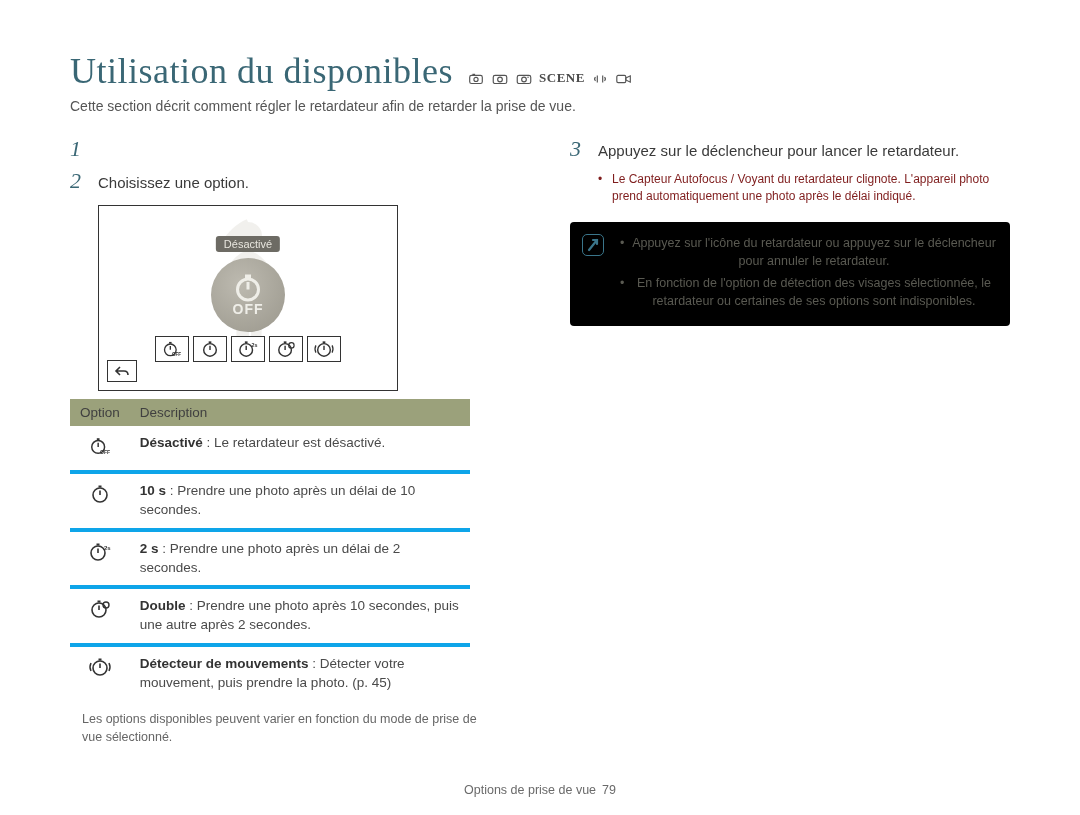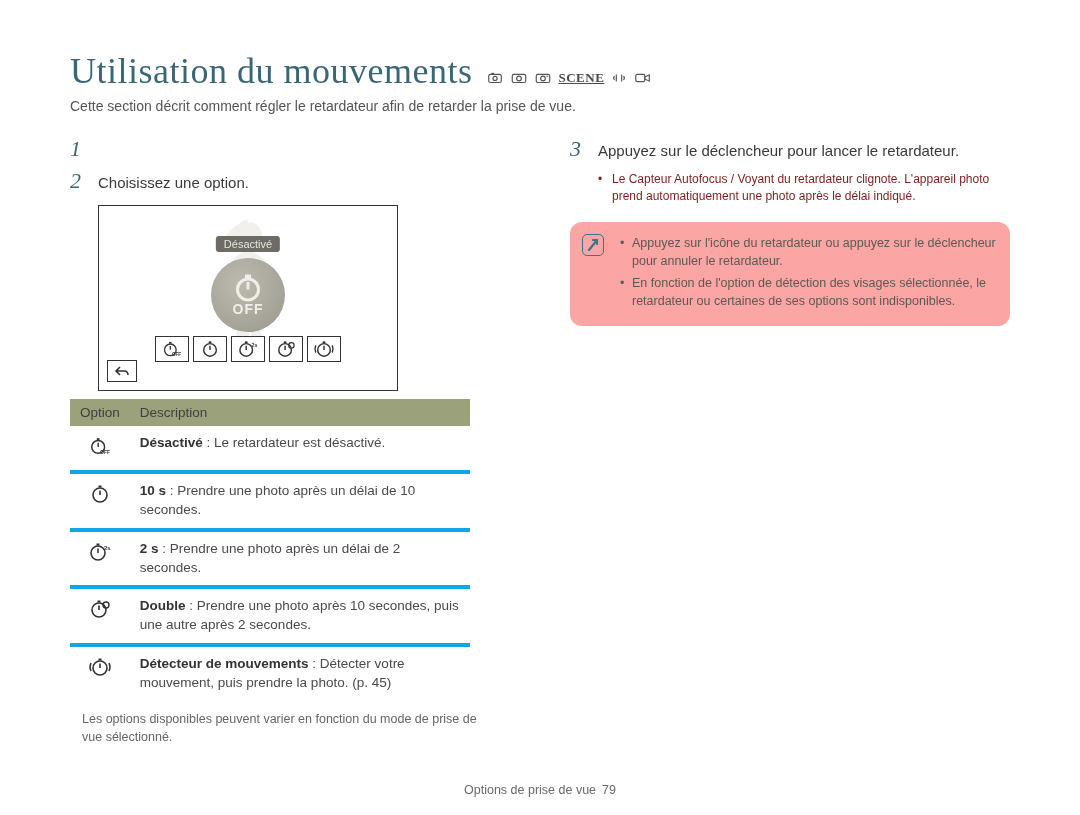--- a/index.html
+++ b/index.html
@@ -13,21 +13,21 @@
     position: relative;
   }
   .title-row { display: flex; align-items: flex-end; gap: 14px; margin-bottom: 6px; }
   .title {
     font-family: "Times New Roman", Georgia, serif;
     font-size: 36px;
     color: #3a6775;
     font-weight: 400;
     letter-spacing: 0.5px;
   }
-  .mode-icons { display: flex; gap: 6px; align-items: center; margin-bottom: 6px; text-decoration: underline; }
+  .mode-icons { display: flex; gap: 6px; align-items: flex-end; margin-bottom: 6px; }
   .mic { width: 18px; height: 14px; display: inline-block; }
   .mic svg { width: 100%; height: 100%; }
   .scene-txt {
     font-family: Georgia, serif;
     font-size: 13px;
     font-weight: bold;
     color: #4a4a4a;
     letter-spacing: 0.5px;
   }
   .intro {
@@ -129,27 +129,28 @@
   .opt-table tr:last-child td { border-bottom: none; }
   .bold { font-weight: bold; color: #333; }
   .footnote {
     margin: 10px 0 0 12px;
     font-size: 12.5px;
     color: #666;
     max-width: 400px;
     line-height: 1.4;
   }
   .tip-box {
-    background: #fca5a5;
-    border-radius: 12px;
+    background: #000000;
+    border-radius: 4px;
     padding: 12px 14px 12px 50px;
     position: relative;
     margin-top: 16px;
     font-size: 12.5px;
     color: #5a5a52;
+    text-align: center;
   }
   .tip-box .tip-icon {
     position: absolute;
     left: 12px; top: 12px;
     width: 22px; height: 22px;
     border: 1.5px solid #3a758a;
     border-radius: 5px;
     color: #3a758a;
     display: flex; align-items: center; justify-content: center;
   }
@@ -173,21 +174,21 @@
   <defs>
     <g id="timer-base">
       <circle cx="10" cy="11" r="7" fill="none" stroke="currentColor" stroke-width="1.6"></circle>
       <rect x="8.5" y="1.5" width="3" height="2" fill="currentColor"></rect>
       <line x1="10" y1="11" x2="10" y2="6.5" stroke="currentColor" stroke-width="1.6"></line>
     </g>
   </defs>
 </svg>
 
 <div class="title-row">
-  <div class="title">Utilisation du mouvements</div>
+  <div class="title">Utilisation du disponibles</div>
   <div class="mode-icons">
     <span class="mic"><svg viewBox="0 0 20 14">
           <rect x="3" y="3" width="14" height="9" rx="2" fill="none" stroke="#555" stroke-width="1.3"></rect>
           <circle cx="10" cy="7.5" r="2.3" fill="none" stroke="#555" stroke-width="1.3"></circle>
           <rect x="6" y="1.2" width="3" height="2" fill="#555"></rect>
         </svg></span>
     <span class="mic"><svg viewBox="0 0 20 14">
           <rect x="2.5" y="3" width="15" height="9" rx="2" fill="none" stroke="#555" stroke-width="1.3"></rect>
           <circle cx="10" cy="7.5" r="2.6" fill="none" stroke="#555" stroke-width="1.3"></circle>
         </svg></span>

